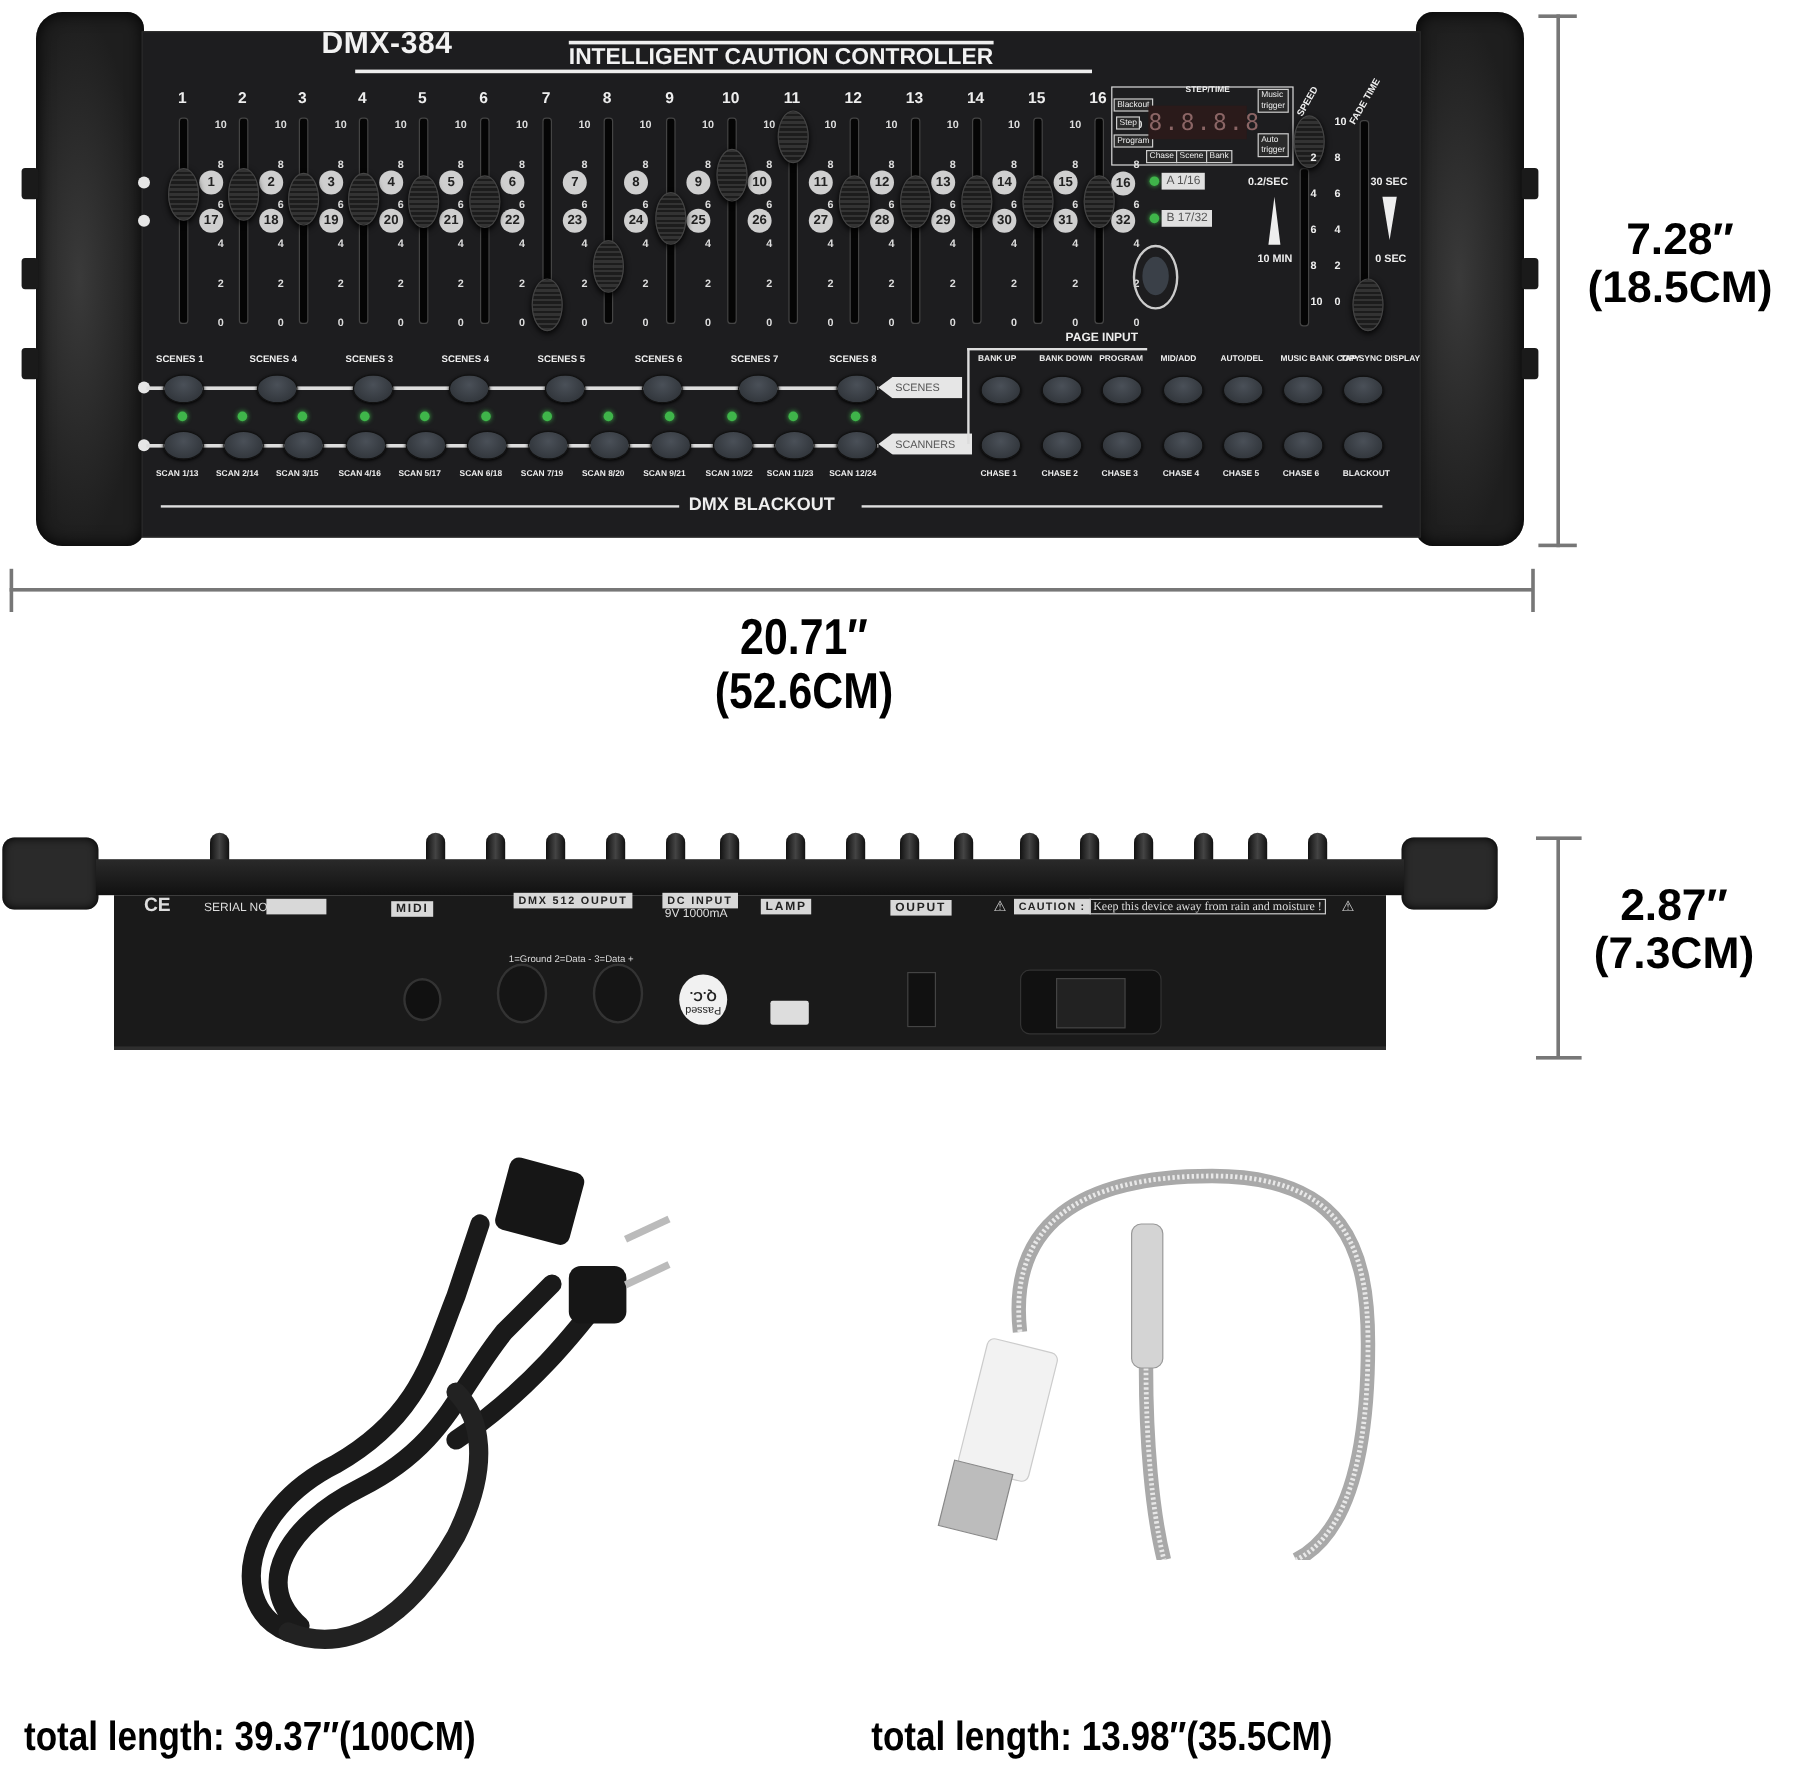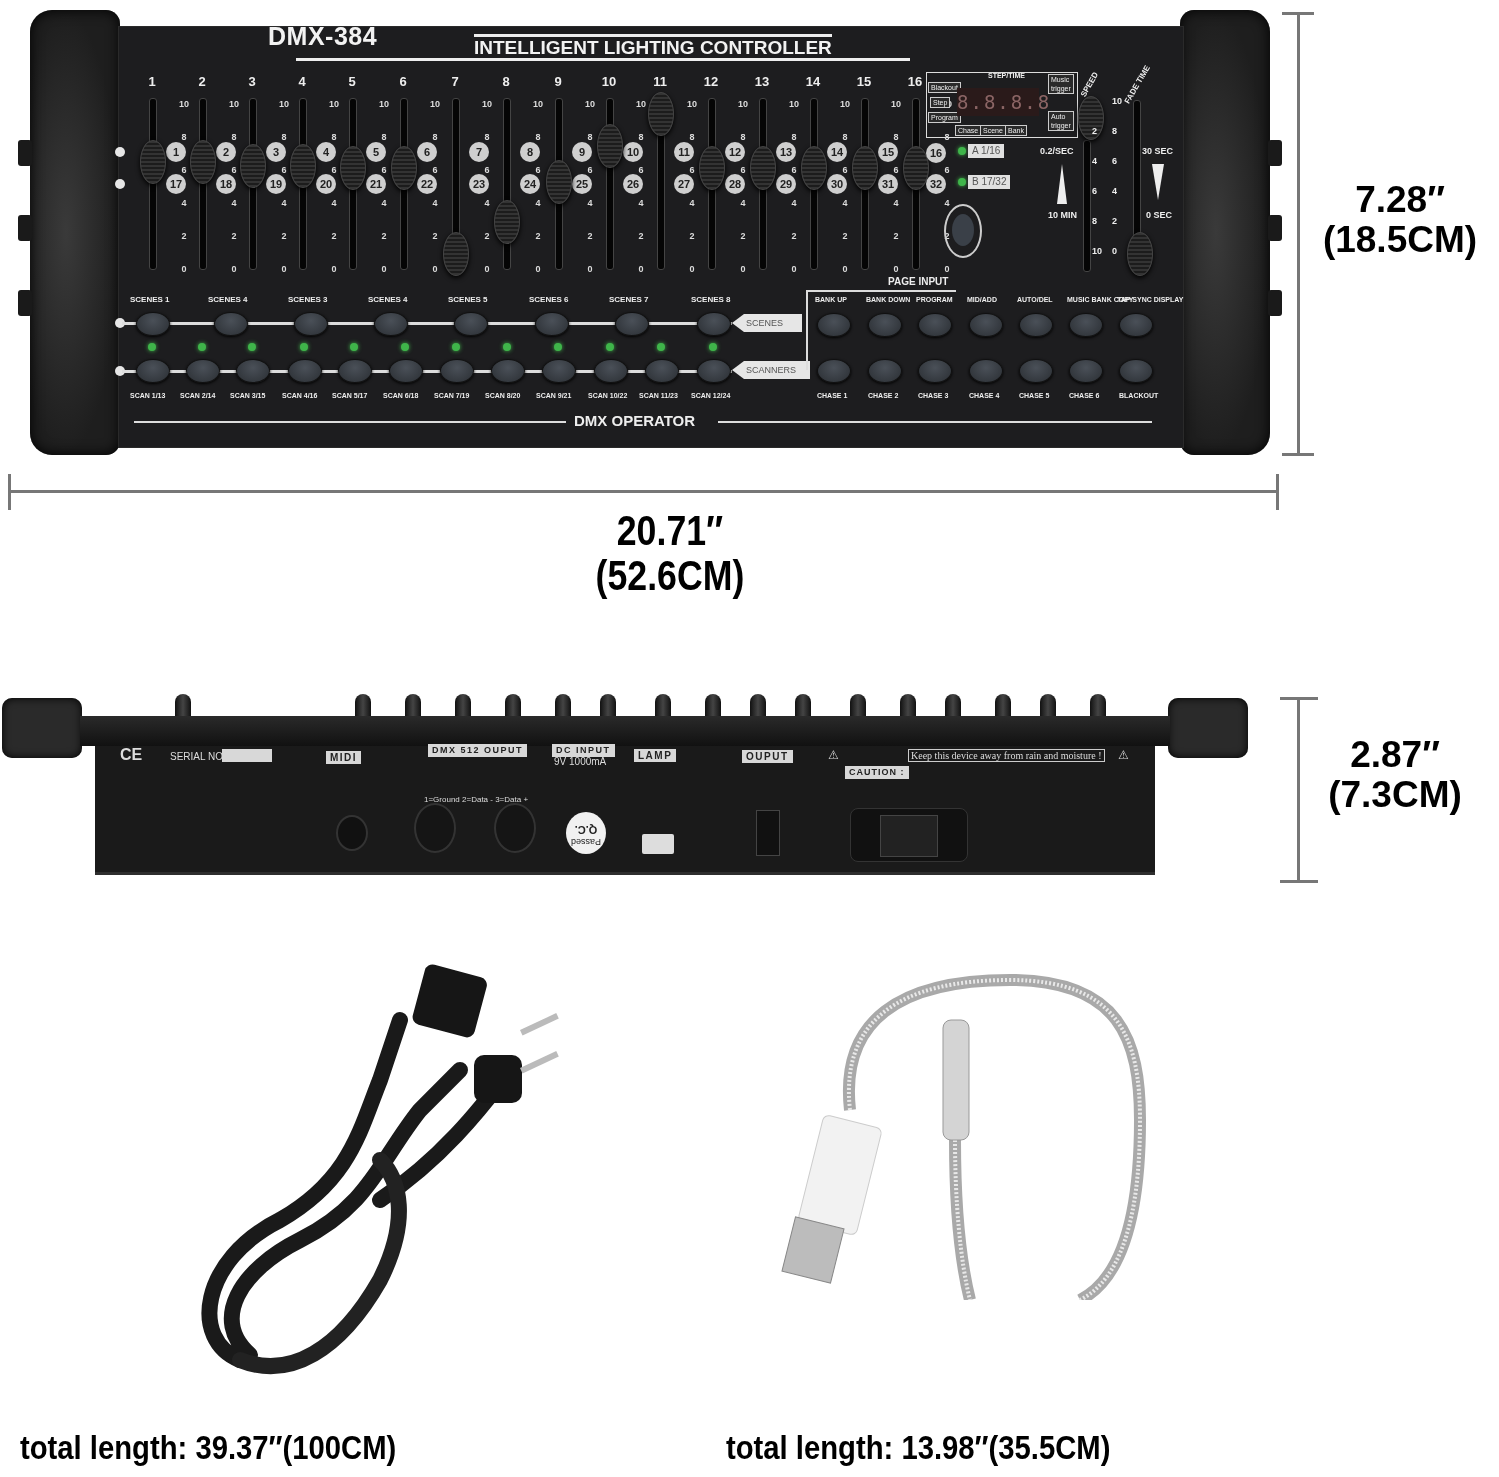--- a/index.html
+++ b/index.html
@@ -66,21 +66,21 @@
   <div class="bumper right">
     <div class="notch" style="right:-12px;top:130px"></div>
     <div class="notch" style="right:-12px;top:205px"></div>
     <div class="notch" style="right:-12px;top:280px"></div>
   </div>
   <div class="panel"></div>
 </div>
 
 <div id="console-layer">
   <div class="abs title-dmx">DMX-384</div>
-  <div class="abs title-sub">INTELLIGENT LIGHTING CONTROLLER</div>
+  <div class="abs title-sub">INTELLIGENT CAUTION CONTROLLER</div>
   <div class="abs title-line"></div>
 
   <div id="channels">
       <div class="ch-num abs" style="left:140px">1</div>
       <div class="slot abs" style="left:149px"></div>
       <div class="scale abs" style="left:174px">
         <div style="margin-bottom: 17px;">10</div>
         <div style="margin-bottom: 17px;">8</div>
         <div style="margin-bottom: 17px;">6</div>
         <div style="margin-bottom: 17px;">4</div>
@@ -427,21 +427,21 @@
       <div class="btn abs" style="left:1069px;top:313px"></div>
       <div class="btn abs" style="left:1069px;top:359px"></div>
       <div class="small-lbl abs" style="left:1069px;top:392px;font-size:7px">CHASE 6</div>
       <div class="small-lbl abs" style="left:1117px;top:296px;font-size:7px">TAP SYNC DISPLAY</div>
       <div class="btn abs" style="left:1119px;top:313px"></div>
       <div class="btn abs" style="left:1119px;top:359px"></div>
       <div class="small-lbl abs" style="left:1119px;top:392px;font-size:7px">BLACKOUT</div>
     </div>
 
   <div class="op-line" style="left:134px;width:432px"></div>
-  <div class="operator">DMX OPERATOR</div>
+  <div class="operator">DMX BLACKOUT</div>
   <div class="op-line" style="left:718px;width:434px"></div>
 </div>
 
 <div class="vbar" style="left:1297px;top:12px;height:444px"></div>
 <div class="hcap" style="left:1282px;top:12px;width:32px"></div>
 <div class="hcap" style="left:1282px;top:453px;width:32px"></div>
 <div class="abs dim" style="left:1300px;top:180px;width:200px;font-size:37px">
   <div>7.28″</div>
   <div>(18.5CM)</div>
 </div>
@@ -491,21 +491,21 @@
 <div class="abs rlabel" style="left:170px;top:751px">SERIAL NO :</div>
 <div class="abs" style="left:222px;top:749px;width:50px;height:13px;background:#d8d8d8"></div>
 <div class="abs rbox" style="left:326px;top:751px">MIDI</div>
 <div class="abs rbox" style="left:428px;top:744px;font-size:9px">DMX 512 OUPUT</div>
 <div class="abs rlabel" style="left:424px;top:795px;font-size:8px">1=Ground  2=Data -  3=Data +</div>
 <div class="abs rbox" style="left:552px;top:744px;font-size:9px">DC INPUT</div>
 <div class="abs rlabel" style="left:554px;top:756px;font-size:10px">9V  1000mA</div>
 <div class="abs rbox" style="left:634px;top:749px">LAMP</div>
 <div class="abs rbox" style="left:742px;top:750px">OUPUT</div>
 <div class="abs rlabel" style="left:828px;top:748px;font-size:12px">⚠</div>
-<div class="abs rbox" style="left:845px;top:766px;font-size:9px;letter-spacing:1px">CAUTION :</div>
+<div class="abs rbox" style="left:845px;top:749px;font-size:9px;letter-spacing:1px">CAUTION :</div>
 <div class="abs rlabel" style="left:908px;top:749px;font-family:'Liberation Serif',serif;font-size:10px;border:1px solid #ccc;padding:0 2px">Keep this device away  from rain and moisture !</div>
 <div class="abs rlabel" style="left:1118px;top:748px;font-size:12px">⚠</div>
 
 <div class="port" style="left:336px;top:815px;width:28px;height:32px"></div>
 <div class="port" style="left:414px;top:803px;width:38px;height:46px;background:#151515"></div>
 <div class="port" style="left:494px;top:803px;width:38px;height:46px;background:#151515"></div>
 <div class="qc">
   <div>Passed</div>
   <div style="font-weight:bold;font-size:11px">Q.C.</div>
 </div>

